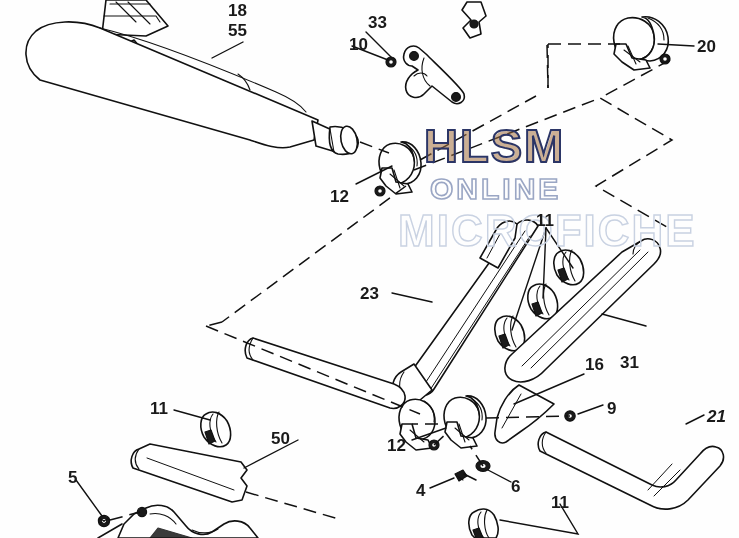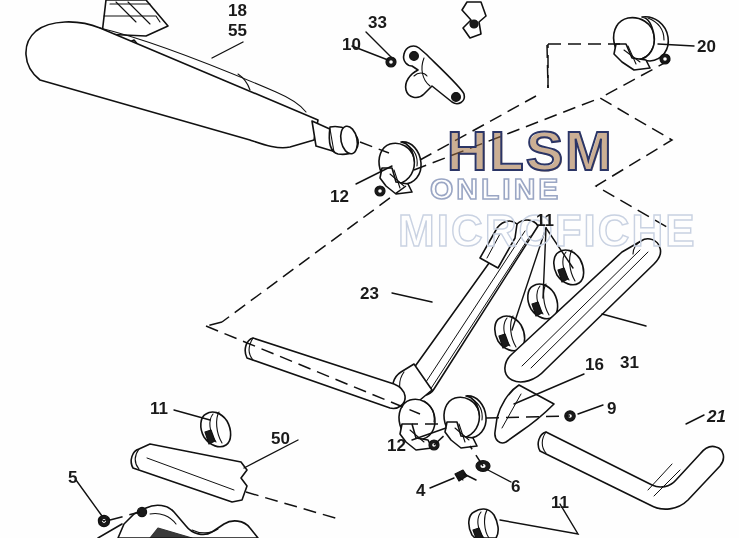--- a/index.html
+++ b/index.html
@@ -23,22 +23,22 @@
   }
   .wm{
     position:absolute;
     font-family:"Liberation Sans", sans-serif;
     font-weight:bold;
     white-space:nowrap;
     user-select:none;
     color:transparent;
   }
   #wm-hlsm{
-    left:447px; top:118px;
-    font-size:56px;
+    left:424px; top:118px;
+    font-size:47px;
     letter-spacing:2px;
     -webkit-text-stroke:2px #2b3566;
     text-shadow:1px 1px 0 rgba(160,110,60,.55);
   }
   #wm-online{
     left:430px; top:172px;
     font-size:30px;
     letter-spacing:3px;
     -webkit-text-stroke:1.6px #9aa6c4;
   }
@@ -361,21 +361,21 @@
   </svg>
 
   <div class="wm" id="wm-hlsm">HLSM</div>
   <div class="wm" id="wm-online">ONLINE</div>
   <div class="wm" id="wm-microfiche">MICROFICHE</div>
 
   <div id="callout-layer">
       <div class="lbl" style="left: 228px; top: 2px;">18</div>
       <div class="lbl" style="left: 228px; top: 22px;">55</div>
       <div class="lbl" style="left: 368px; top: 14px;">33</div>
-      <div class="lbl" style="left: 342px; top: 36px;">10</div>
+      <div class="lbl" style="left: 349px; top: 36px;">10</div>
       <div class="lbl" style="left: 697px; top: 38px;">20</div>
       <div class="lbl" style="left: 330px; top: 188px;">12</div>
       <div class="lbl" style="left: 536px; top: 212px;">11</div>
       <div class="lbl" style="left: 360px; top: 285px;">23</div>
       <div class="lbl" style="left: 620px; top: 322px; margin-top: 32px;">31</div>
       <div class="lbl" style="left: 585px; top: 356px;">16</div>
       <div class="lbl" style="left: 150px; top: 400px;">11</div>
       <div class="lbl" style="left: 607px; top: 400px;">9</div>
       <div class="lbl" style="left: 707px; top: 408px; font-style: italic;">21</div>
       <div class="lbl" style="left: 387px; top: 437px;">12</div>

